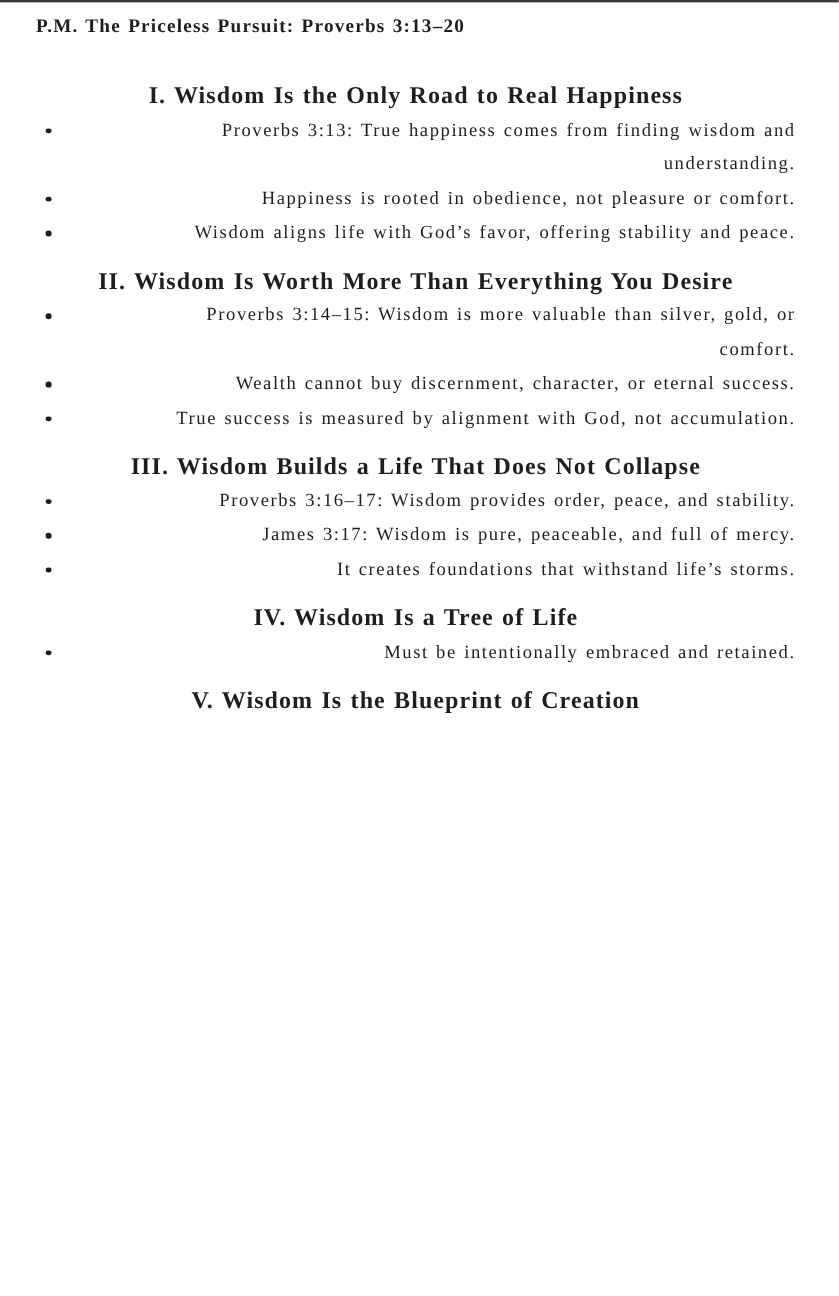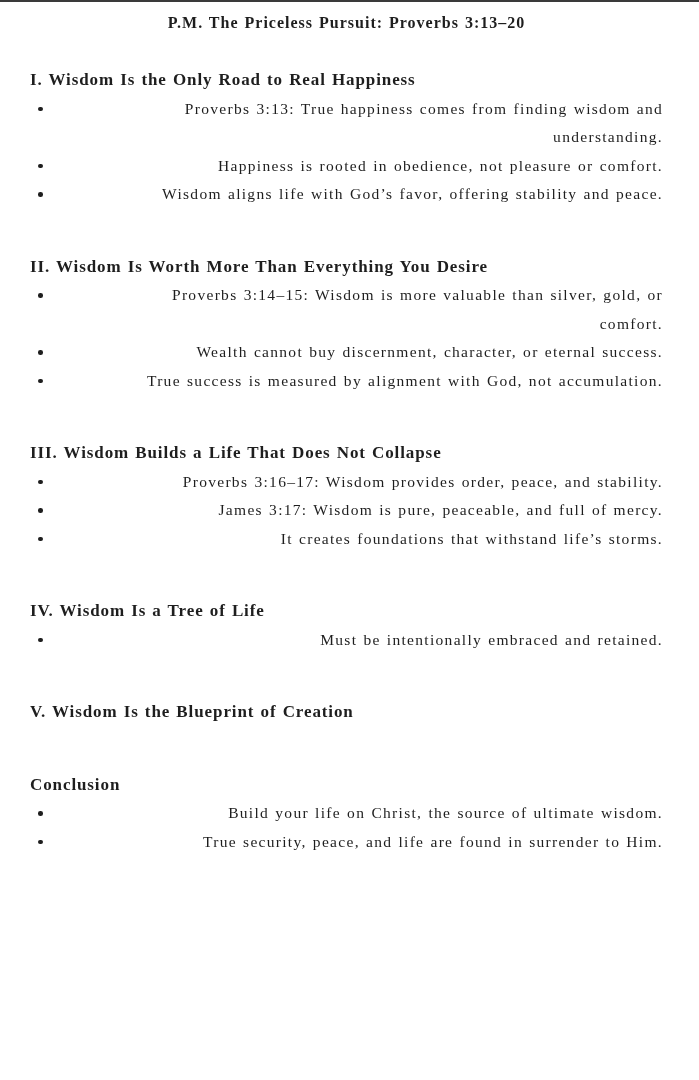--- a/index.html
+++ b/index.html
@@ -14,40 +14,41 @@
     box-sizing: border-box;
     background: #ffffff;
     border-top: 2px solid #3a3a3a;
     padding: 8px 36px 0 30px;
     overflow: hidden;
     font-family: "Liberation Serif", "DejaVu Serif", serif;
     color: #1e1e1e;
   }
   .page-title {
     margin: 0;
-    text-align: center;
+    text-align: left;
     font-size: 16px;
     font-weight: bold;
     line-height: 26px;
     letter-spacing: 1px;
     word-spacing: 1px;
   }
   .outline-section {
-    margin-top: 44px;
+    margin-top: 12px;
   }
   .outline-section:first-child {
     margin-top: 30px;
   }
   .section-heading {
     margin: 0;
-    font-size: 17px;
+    font-size: 20px;
     font-weight: bold;
     line-height: 28.5px;
     letter-spacing: 0.9px;
     word-spacing: 1px;
+    text-align: center;
   }
   .bullet-list {
     margin: 0;
     padding: 0;
     list-style: none;
   }
   .bullet-item {
     position: relative;
     padding-left: 20px;
     font-size: 15.5px;
@@ -124,25 +125,14 @@
         <h2 class="section-heading">IV. Wisdom Is a Tree of Life</h2>
         <ul class="bullet-list">
           <li class="bullet-item">
             <div class="bullet-line">Must be intentionally embraced and retained.</div>
           </li>
         </ul>
       </section>
       <section class="outline-section">
         <h2 class="section-heading">V. Wisdom Is the Blueprint of Creation</h2>
       </section>
-      <section class="outline-section">
-        <h2 class="section-heading">Conclusion</h2>
-        <ul class="bullet-list">
-          <li class="bullet-item">
-            <div class="bullet-line">Build your life on Christ, the source of ultimate wisdom.</div>
-          </li>
-          <li class="bullet-item">
-            <div class="bullet-line">True security, peace, and life are found in surrender to Him.</div>
-          </li>
-        </ul>
-      </section>
     </div>
 </div>
 
 </body></html>

